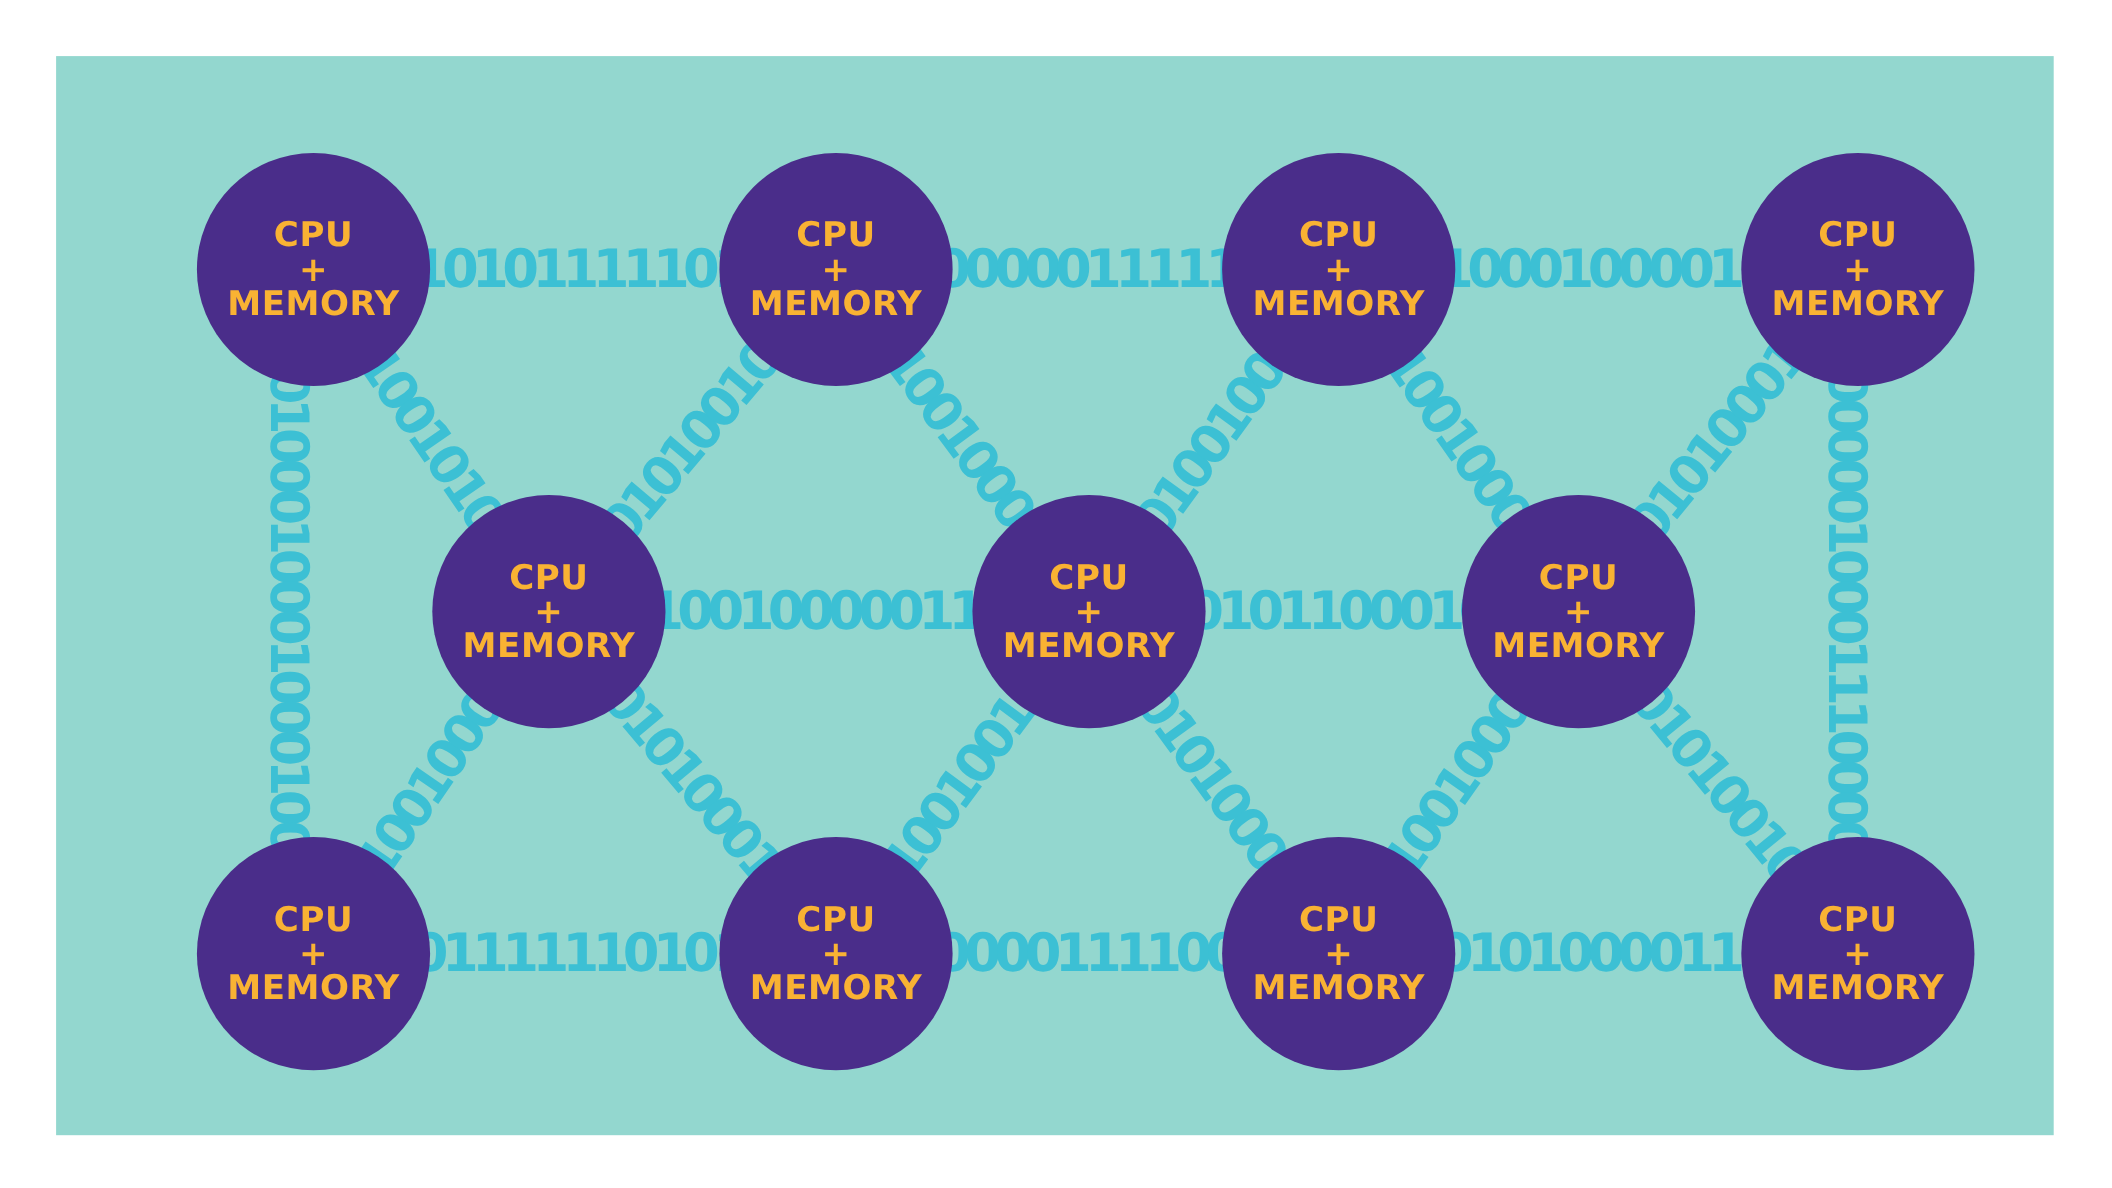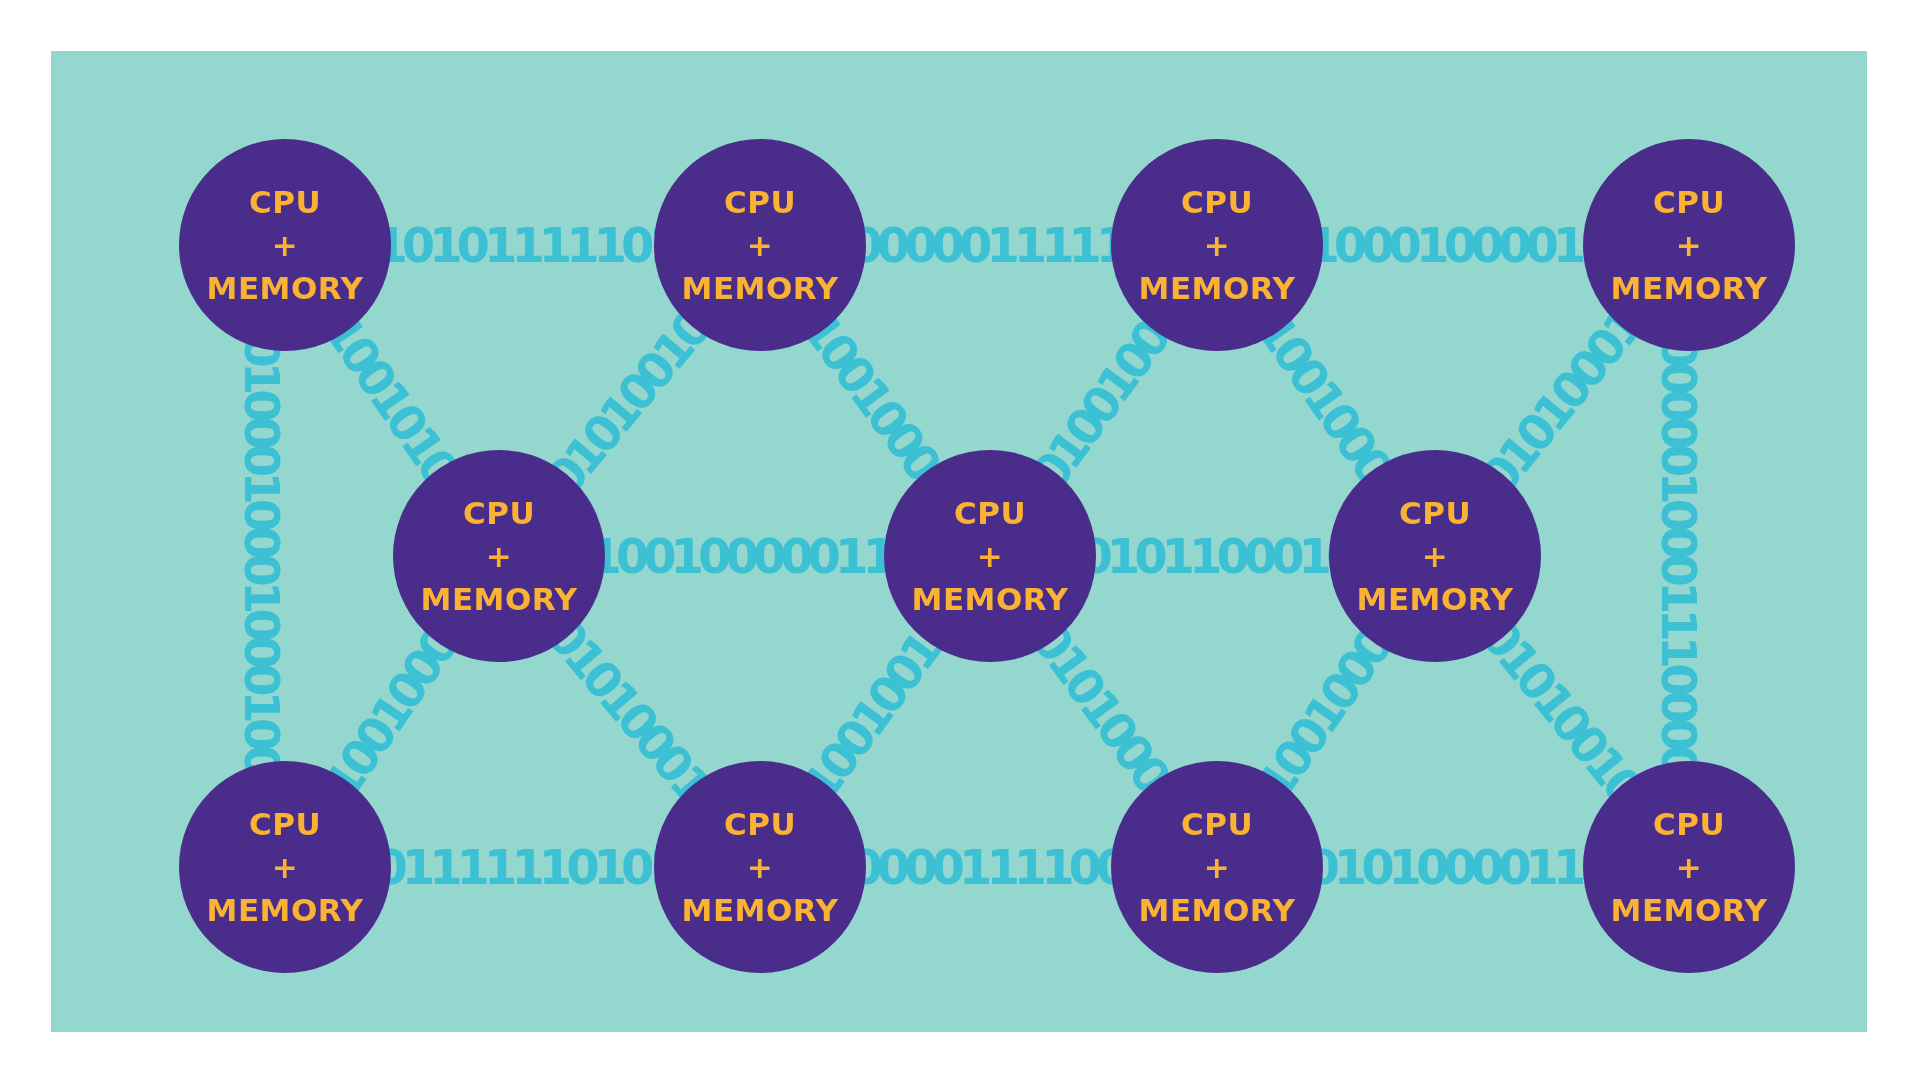--- a/index.html
+++ b/index.html
@@ -36,21 +36,20 @@
   .node{
     position:absolute;
     z-index:2;
     width:212px;height:212px;
     border-radius:50%;
     display:flex;
     flex-direction:column;
     align-items:center;
     justify-content:center;
     text-align:center;
-    gap:12px;
   }
   .node span{
     display:block;
     font-family:"DejaVu Sans", sans-serif;
     font-weight:800;
     font-size:31px;
     line-height:31px;
     letter-spacing:0.5px;
   }
 </style>

